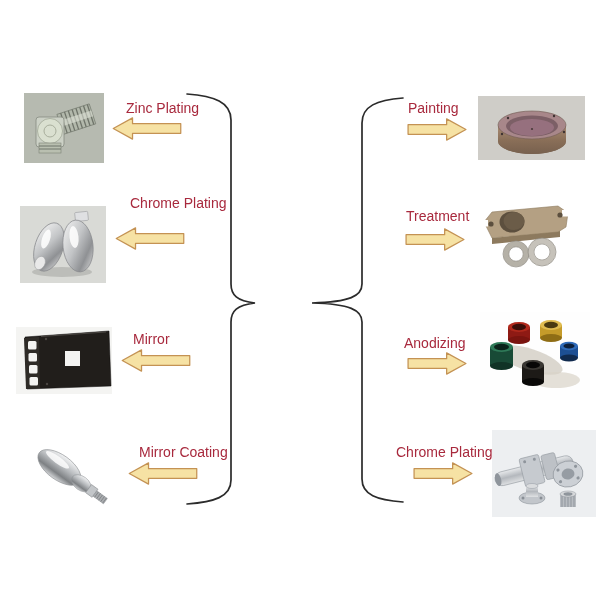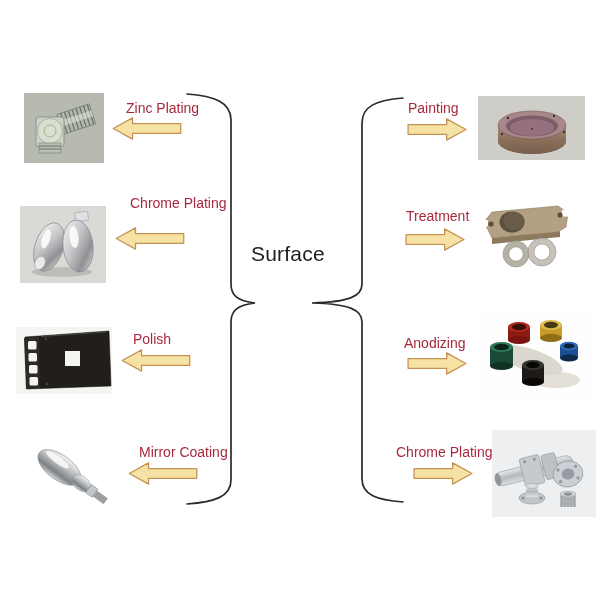--- a/index.html
+++ b/index.html
@@ -36,21 +36,20 @@
 <div class="canvas">
 
   <svg class="braces" viewBox="0 0 600 600">
     <path d="M 187 94 C 214 96 231 102 231 120 L 231 284 C 231 295 237 301 255 303
              C 237 305 231 311 231 322 L 231 480 C 231 497 214 502 187 504"></path>
     <path d="M 403 98 C 377 100 362 106 362 123 L 362 284 C 362 296 350 302 312 303
              C 350 304 362 310 362 322 L 362 479 C 362 495 377 500 403 502"></path>
   </svg>
 
   <div class="title">
-    <div>Surface</div>
   </div>
 
   <div>
     <div class="photo" style="left:24px;top:93px;width:80px;height:70px">
       <svg viewBox="0 0 80 70">
         <rect width="80" height="70" fill="#b6bab0"></rect>
         <g transform="rotate(-18 42 30)">
           <rect x="36" y="19" width="34" height="21" fill="#b2b8ab" stroke="#7d8277" stroke-width="0.8"></rect>
           <path d="M40 19 V40 M44 19 V40 M48 19 V40 M52 19 V40 M56 19 V40 M60 19 V40 M64 19 V40 M68 19 V40" stroke="#6f746a" stroke-width="1.3"></path>
           <rect x="36" y="26" width="34" height="6" fill="#e4e8dd" opacity="0.55"></rect>
@@ -106,21 +105,21 @@
         <rect x="12" y="14" width="8.5" height="8.5" rx="1.5" fill="#f4f4f2"></rect>
         <rect x="12.5" y="26" width="8.5" height="8.5" rx="1.5" fill="#f4f4f2"></rect>
         <rect x="13" y="38" width="8.5" height="8.5" rx="1.5" fill="#f4f4f2"></rect>
         <rect x="13.5" y="50" width="8.5" height="8.5" rx="1.5" fill="#f4f4f2"></rect>
         <rect x="49" y="24" width="15" height="15" fill="#f4f4f2"></rect>
         <path d="M25 9.5 L90 5" stroke="#4a4642" stroke-width="1"></path>
         <circle cx="30" cy="12" r="1.2" fill="#4a4642"></circle>
         <circle cx="31" cy="57" r="1.2" fill="#4a4642"></circle>
       </svg>
     </div>
-    <span class="lbl" style="left:133px;top:331px">Polish</span>
+    <span class="lbl" style="left:133px;top:331px">Mirror</span>
     <svg class="arrow" style="left:119px;top:347px" width="74" height="27" viewBox="0 0 76 28">
       <polygon points="3,14 23,3 23,9 73,9 73,19 23,19 23,25"></polygon>
     </svg>
   </div>
 
   <div>
     <div class="photo" style="left:28px;top:442px;width:92px;height:72px">
       <svg viewBox="0 0 92 72">
         <defs>
           <linearGradient id="mg" x1="0" y1="0" x2="0" y2="1">

